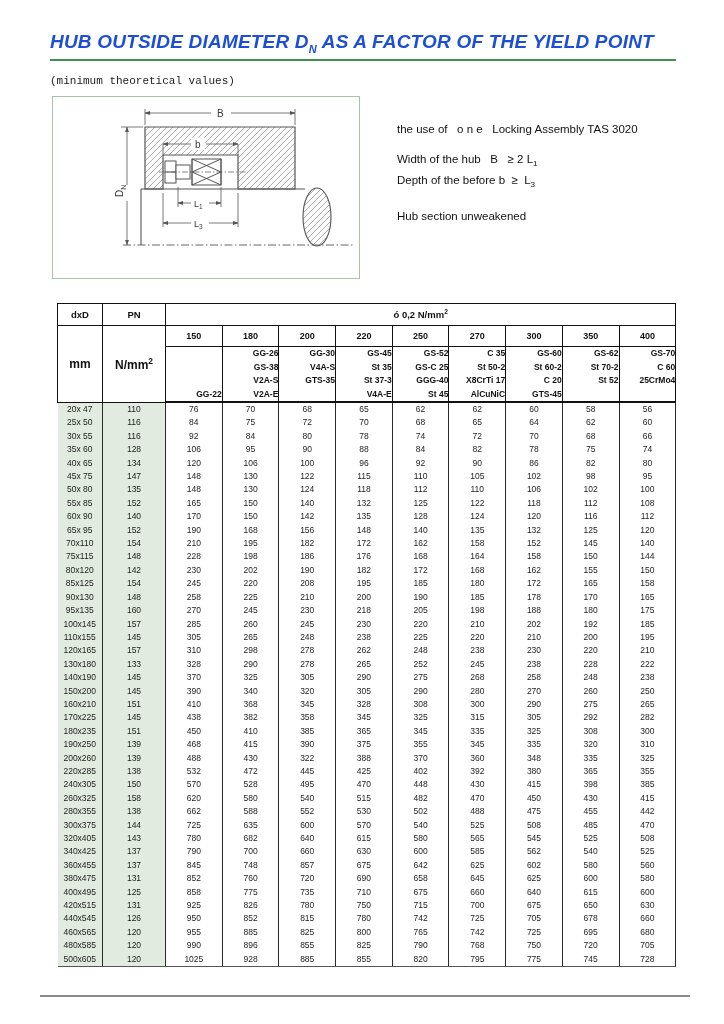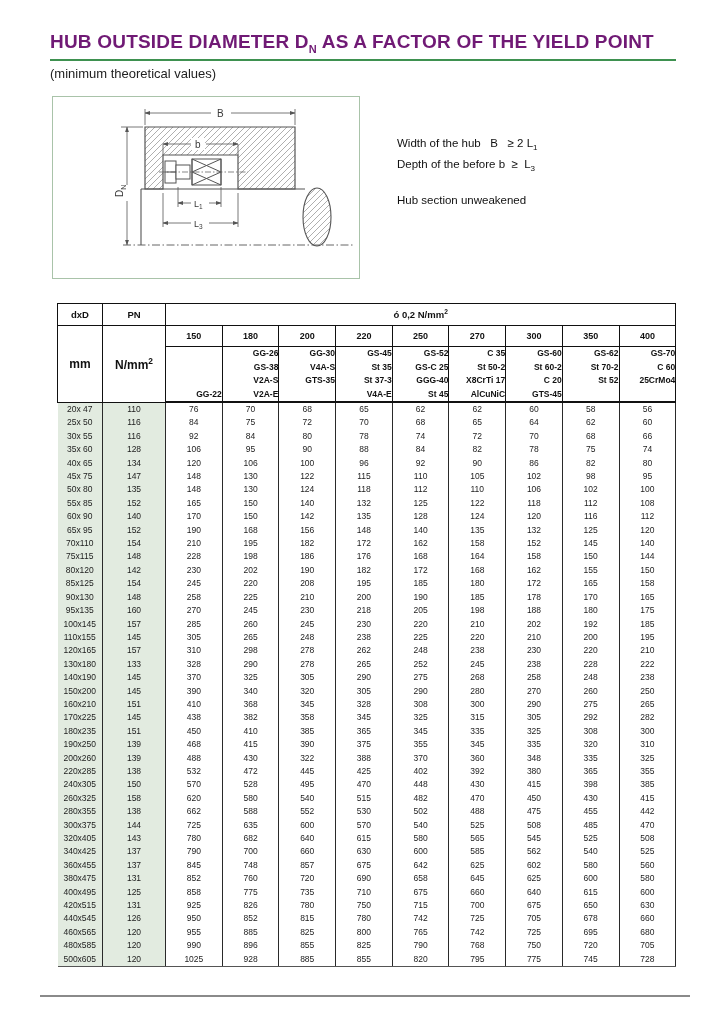--- a/index.html
+++ b/index.html
@@ -1,22 +1,22 @@
 <!DOCTYPE html>
 <html><head>
 <meta charset="utf-8">
 <style>
   html,body{margin:0;padding:0;background:#ffffff;}
   .doc{position:relative;width:724px;height:1024px;background:#ffffff;overflow:hidden;
        font-family:"Liberation Sans", sans-serif;color:#1a1a1a;}
   .title{position:absolute;left:50px;top:31px;width:630px;font-size:19px;font-weight:bold;
-         color:#701a75;letter-spacing:.2px;white-space:nowrap;}
+         color:#1d4ed8;letter-spacing:.2px;white-space:nowrap;font-style:italic;}
   .title sub{font-size:11px;}
   .title-rule{position:absolute;left:50px;top:59px;width:626px;border-top:2px solid #3e9150;}
-  .subtitle{position:absolute;left:50px;top:66px;font-size:13px;color:#222;}
+  .subtitle{position:absolute;left:50px;top:75px;font-size:11px;color:#222;font-family:Liberation Mono, monospace;}
   .diagram-box{position:absolute;left:52px;top:96px;width:306px;height:181px;
                border:1px solid #a9c3a9;background:#fff;}
   .notes{position:absolute;left:397px;top:121px;font-size:11.5px;color:#111;line-height:16px;}
   .notes div{white-space:pre-wrap;}
   .notes .gap{height:14px;}
   sub.small, sup.small{font-size:70%;}
   
   table.data{position:absolute;left:57px;top:303px;width:618px;border-collapse:collapse;
              table-layout:fixed;}
   table.data th, table.data td{padding:0;text-align:center;vertical-align:middle;}
@@ -114,20 +114,21 @@
         <line x1="110" y1="96" x2="110" y2="130"></line>
         <line x1="185" y1="96" x2="185" y2="130"></line>
         <line x1="110" y1="126" x2="138" y2="126" marker-start="url(#arr)"></line>
         <line x1="156" y1="126" x2="185" y2="126" marker-end="url(#arr)"></line>
       </g>
       <text class="dg-text" x="141" y="130" font-size="9"><tspan>L</tspan><tspan dy="2" font-size="6.5">3</tspan></text>
     </svg>
   </div>
 
   <div class="notes">
+    <div>the use of   o n e   Locking Assembly TAS 3020</div>
     <div class="gap"></div>
     <div><span>Width of the hub   B   ≥ 2 L</span><sub class="small">1</sub></div>
     <div><span>Depth of the before b  ≥  L</span><sub class="small">3</sub></div>
     <div class="gap"></div>
     <div>Hub section unweakened</div>
   </div>
 
   <table class="data">
     <colgroup>
       <col style="width:45px">

